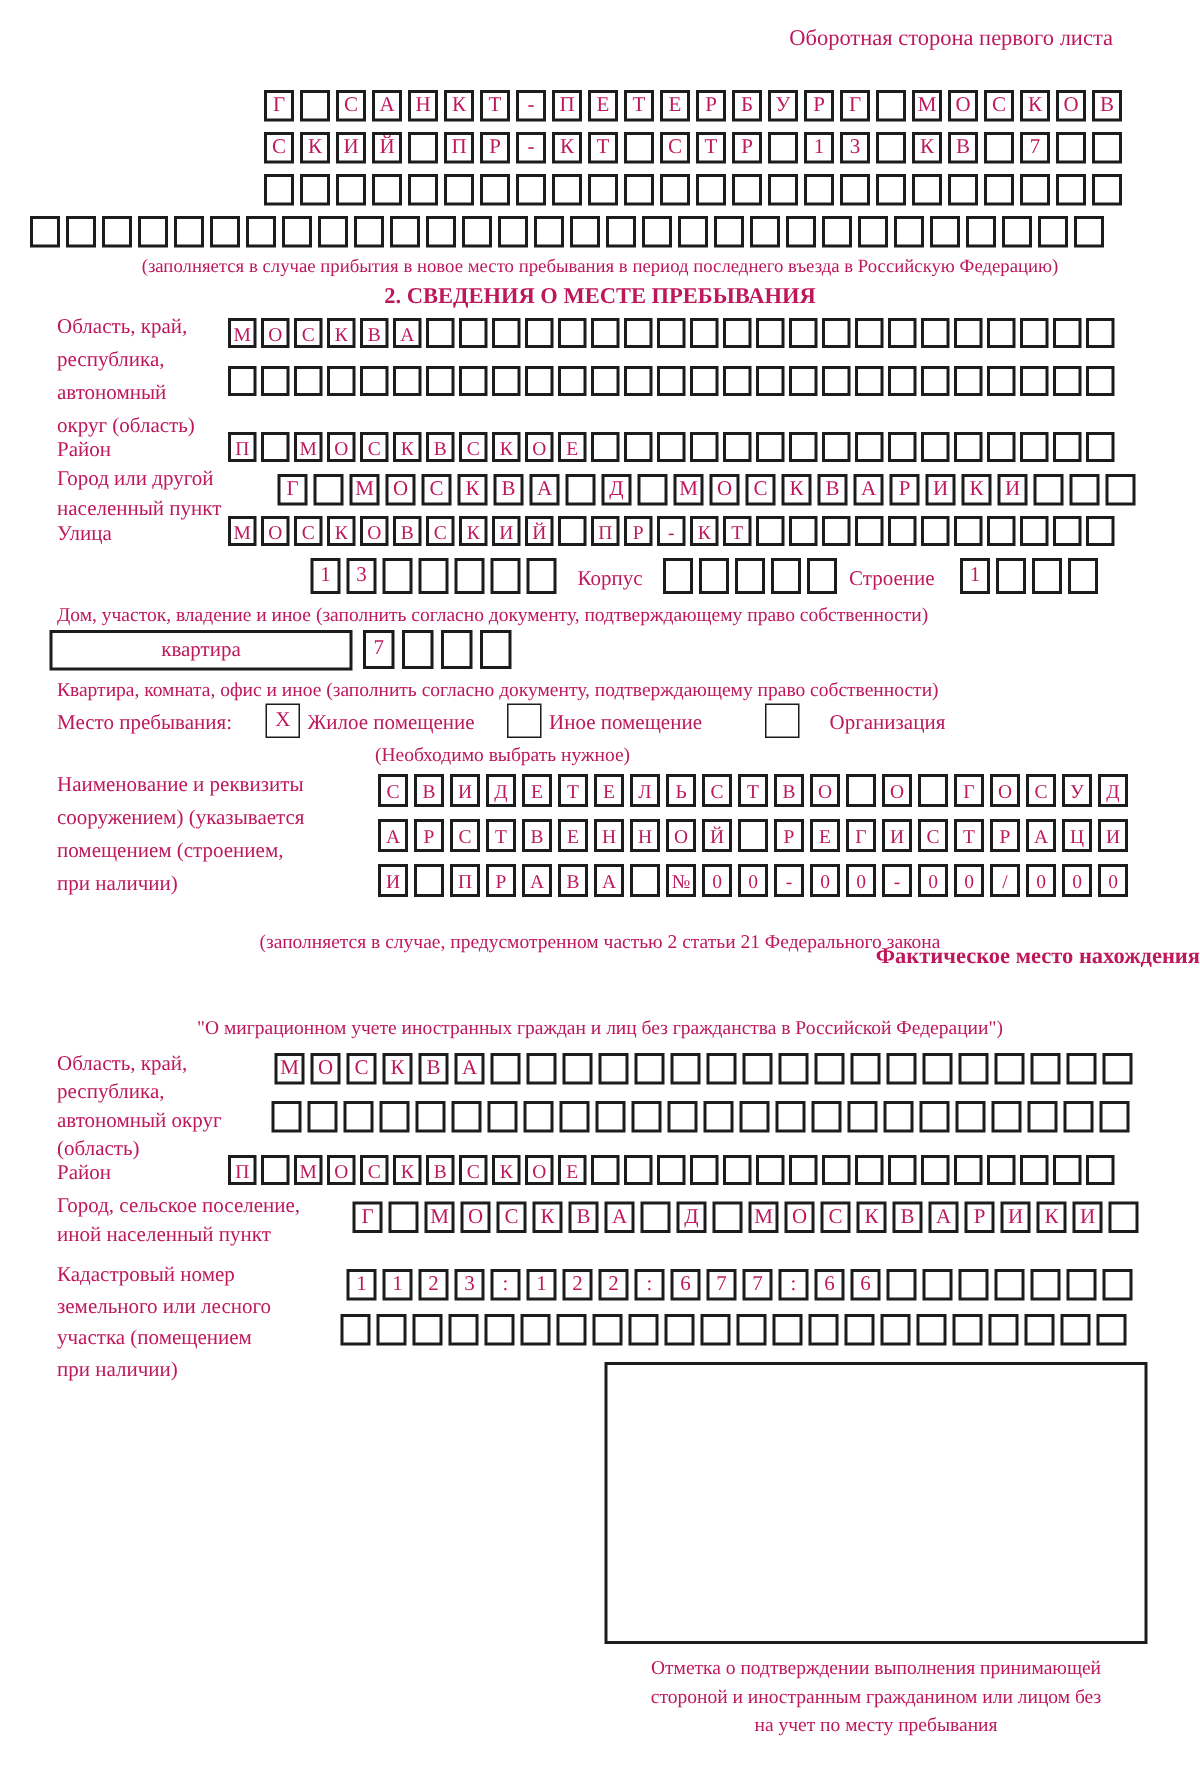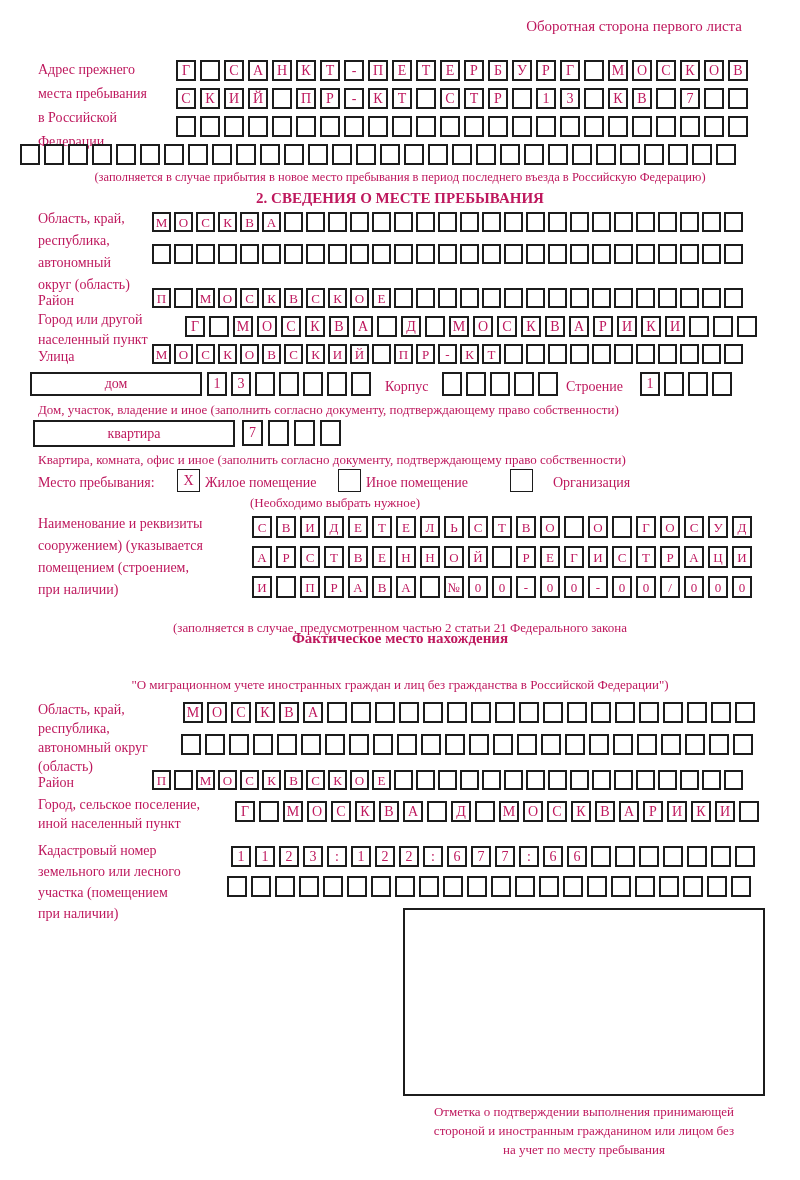--- a/index.html
+++ b/index.html
@@ -26,26 +26,20 @@
   .stamp-box{box-sizing:border-box;border:2px solid #1c1c1c;background:#fff;}
   .small{font-size:13px;}
 </style>
 </head>
 <body>
 
 <div class="page">
 
   <div class="abs" style="top:18px;right:58px;font-size:15px;">Оборотная сторона первого листа</div>
 
-  <div class="abs label" style="left:38px;top:58px;">
-    <div>Адрес прежнего</div>
-    <div>места пребывания</div>
-    <div>в Российской</div>
-    <div>Федерации</div>
-  </div>
   <div class="abs cells" style="left:176px;top:60px;">
       <span class="cell">Г</span>
       <span class="cell"></span>
       <span class="cell">С</span>
       <span class="cell">А</span>
       <span class="cell">Н</span>
       <span class="cell">К</span>
       <span class="cell">Т</span>
       <span class="cell">-</span>
       <span class="cell">П</span>
@@ -304,23 +298,20 @@
       <span class="cell"></span>
       <span class="cell"></span>
       <span class="cell"></span>
       <span class="cell"></span>
       <span class="cell"></span>
       <span class="cell"></span>
       <span class="cell"></span>
       <span class="cell"></span>
     </div>
 
-  <div class="abs wbox" style="left:30px;top:372px;width:172px;height:24px;">
-    <span>дом</span>
-  </div>
   <div class="abs cells h24" style="left:207px;top:372px;">
       <span class="cell">1</span>
       <span class="cell">3</span>
       <span class="cell"></span>
       <span class="cell"></span>
       <span class="cell"></span>
       <span class="cell"></span>
       <span class="cell"></span>
     </div>
   <div class="abs label" style="left:385px;top:375px;">Корпус</div>
@@ -429,21 +420,21 @@
       <span class="cell">0</span>
       <span class="cell">-</span>
       <span class="cell">0</span>
       <span class="cell">0</span>
       <span class="cell">/</span>
       <span class="cell">0</span>
       <span class="cell">0</span>
       <span class="cell">0</span>
     </div>
 
-  <div class="abs center hdr" style="top:630px;">Фактическое место нахождения</div>
+  <div class="abs center hdr" style="top:630px;text-align:right;">Фактическое место нахождения</div>
   <div class="abs center small" style="top:620px;">(заполняется в случае, предусмотренном частью 2 статьи 21 Федерального закона</div>
   <div class="abs center small" style="top:677px;">"О миграционном учете иностранных граждан и лиц без гражданства в Российской Федерации")</div>
 
   <div class="abs label lh19" style="left:38px;top:700px;">
     <div>Область, край,</div>
     <div>республика,</div>
     <div>автономный округ</div>
     <div>(область)</div>
   </div>
   <div class="abs cells" style="left:183px;top:702px;">

